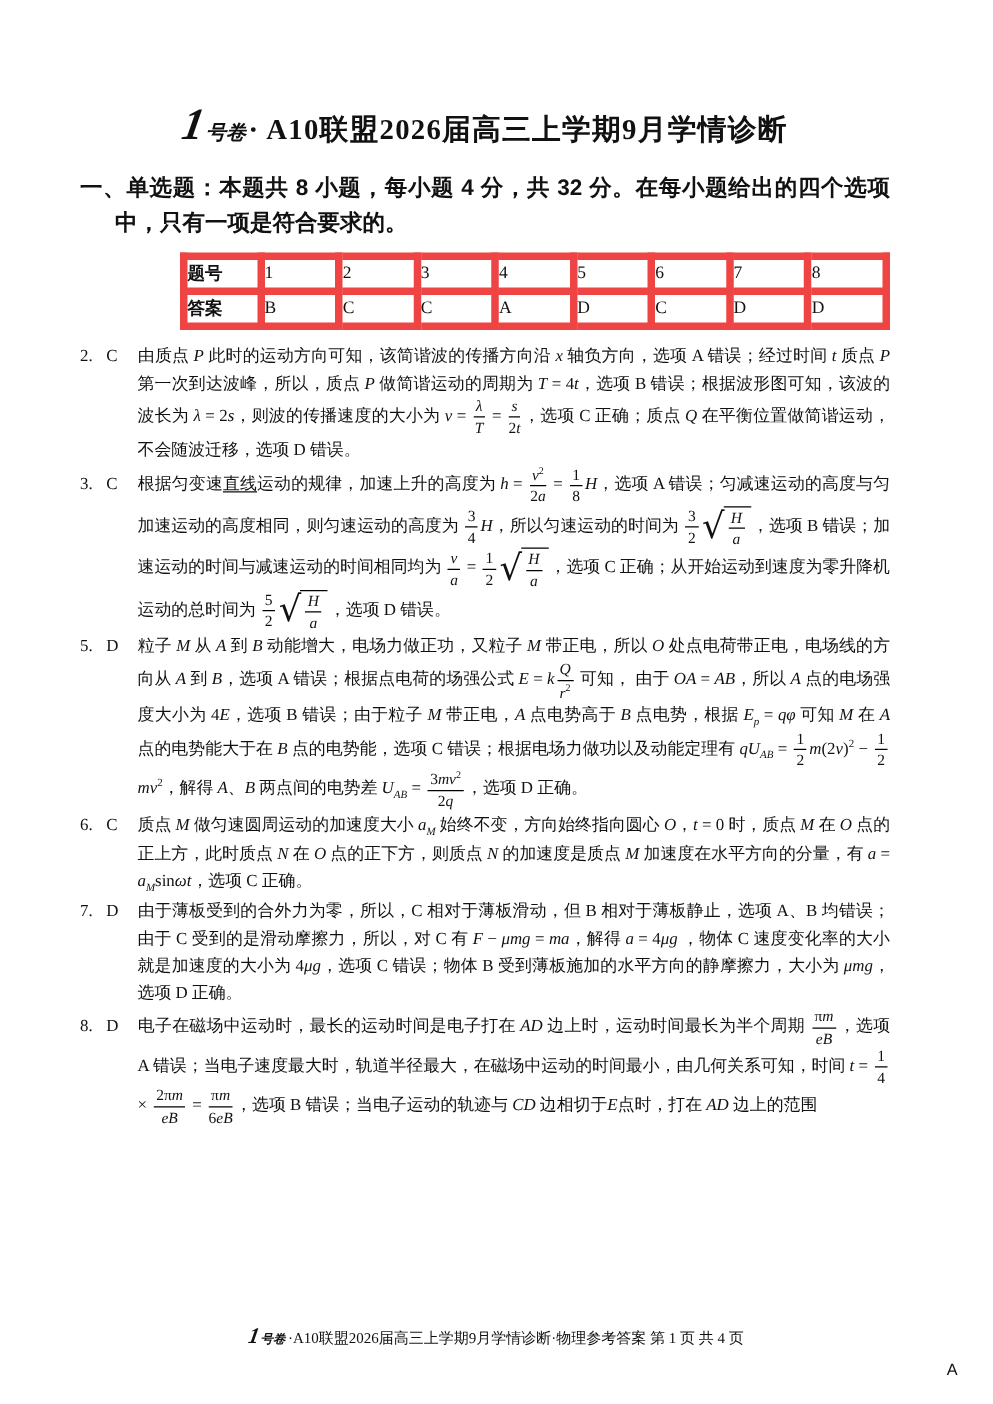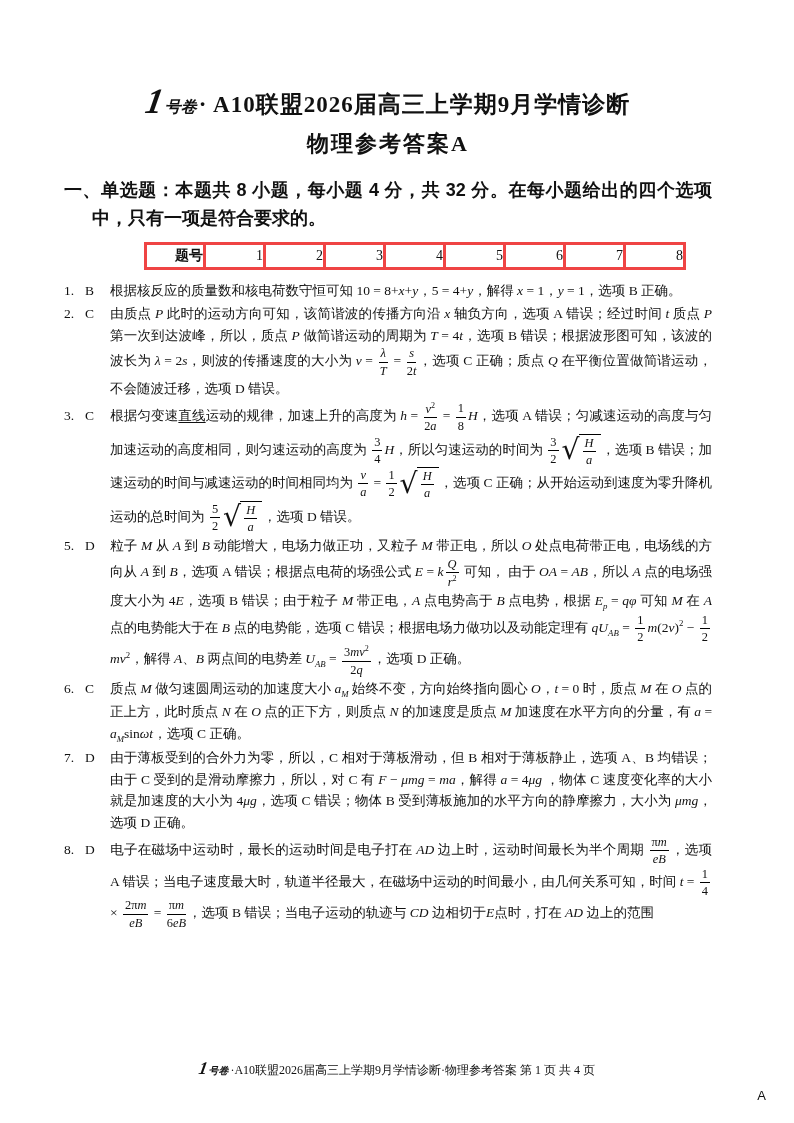--- a/index.html
+++ b/index.html
@@ -56,23 +56,23 @@
     text-indent:-28px;
     text-align:justify;
   }
   
   .ans-table{
     border-collapse:collapse;
     margin:9px 0 10px 80px;
     font-size:14px;
   }
   .ans-table td{
-    border:3px solid #ef4444;
+    border:6px solid #ef4444;
     width:57px;height:22px;
-    text-align:right;
+    text-align:left;
     padding:0;
   }
   .ans-table td.lbl{
     width:56px;
     font-family:"Liberation Sans","DejaVu Sans",sans-serif;
     font-weight:700;
   }
   
   .items{font-size:13.5px;line-height:1.62;}
   .item{margin-bottom:1px;}
@@ -132,44 +132,51 @@
 </style>
 </head>
 <body>
 
 <div class="page">
 
   <div class="header-line1">
     <span class="logo"><span class="logo-one">1</span><span class="logo-rest">号卷</span></span><span class="logo-dot">·</span>
     <span>A10联盟2026届高三上学期9月学情诊断</span>
   </div>
-  <div class="header-line2">物理参考答案A</div>
 
   <div class="intro">一、单选题：本题共 8 小题，每小题 4 分，共 32 分。在每小题给出的四个选项中，只有一项是符合要求的。</div>
 
   <table class="ans-table">
     <tbody>
       <tr>
         <td class="lbl">题号</td>
         <td>1</td>
         <td>2</td>
         <td>3</td>
         <td>4</td>
         <td>5</td>
         <td>6</td>
         <td>7</td>
         <td>8</td>
       </tr>
+      <tr>
+        <td class="lbl">答案</td>
+        <td>B</td>
+        <td>C</td>
+        <td>C</td>
+        <td>A</td>
+        <td>D</td>
+        <td>C</td>
+        <td>D</td>
+        <td>D</td>
+      </tr>
     </tbody>
   </table>
 
   <div class="items" id="items">
-      <div class="item">
-        <div class="itext"><span class="inum">1.</span><span class="ians">B</span>根据核反应的质量数和核电荷数守恒可知 10 = 8+<span class="var">x</span>+<span class="var">y</span>，5 = 4+<span class="var">y</span>，解得 <span class="var">x</span> = 1，<span class="var">y</span> = 1，选项 B 正确。</div>
-      </div>
       <div class="item">
         <div class="itext"><span class="inum">2.</span><span class="ians">C</span>由质点 <span class="var">P</span> 此时的运动方向可知，该简谐波的传播方向沿 <span class="var">x</span> 轴负方向，选项 A 错误；经过时间 <span class="var">t</span> 质点 <span class="var">P</span> 第一次到达波峰，所以，质点 <span class="var">P</span> 做简谐运动的周期为 <span class="var">T</span> = 4<span class="var">t</span>，选项 B 错误；根据波形图可知，该波的波长为 <span class="var">λ</span> = 2<span class="var">s</span>，则波的传播速度的大小为 <span class="var">v</span> = <span class="frac">
             <span class="num"><span class="var">λ</span></span>
             <span class="den"><span class="var">T</span></span>
           </span> = <span class="frac">
             <span class="num"><span class="var">s</span></span>
             <span class="den">2<span class="var">t</span></span>
           </span>，选项 C 正确；质点 <span class="var">Q</span> 在平衡位置做简谐运动，不会随波迁移，选项 D 错误。</div>
       </div>
       <div class="item">

